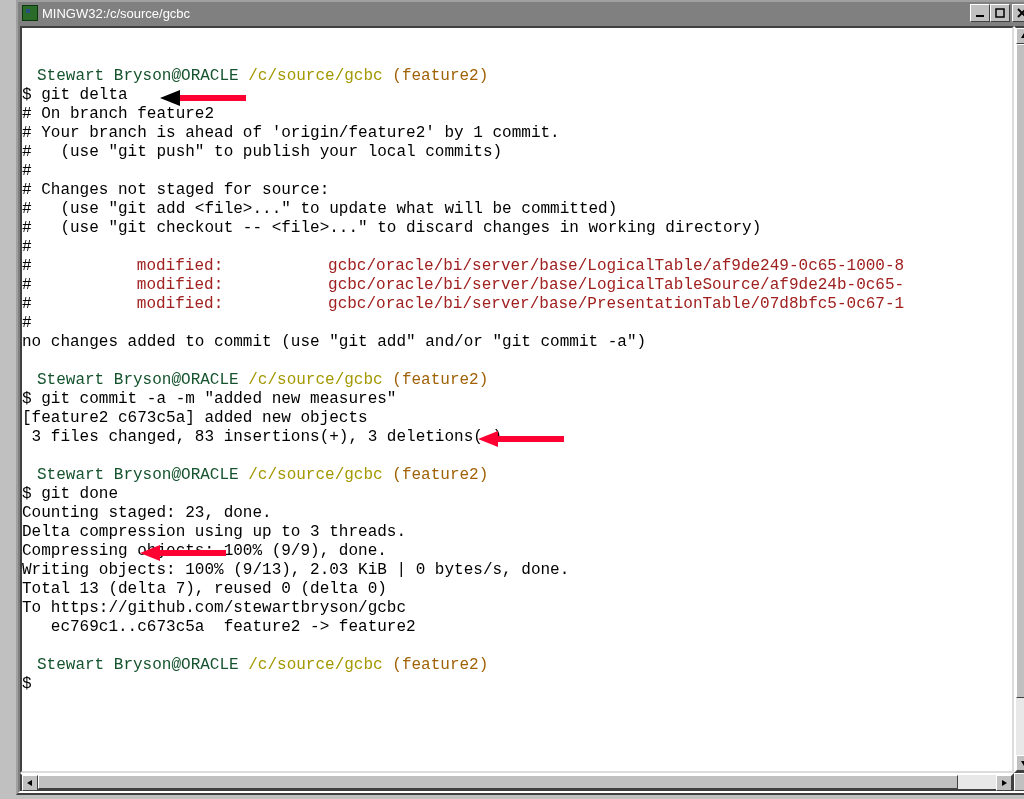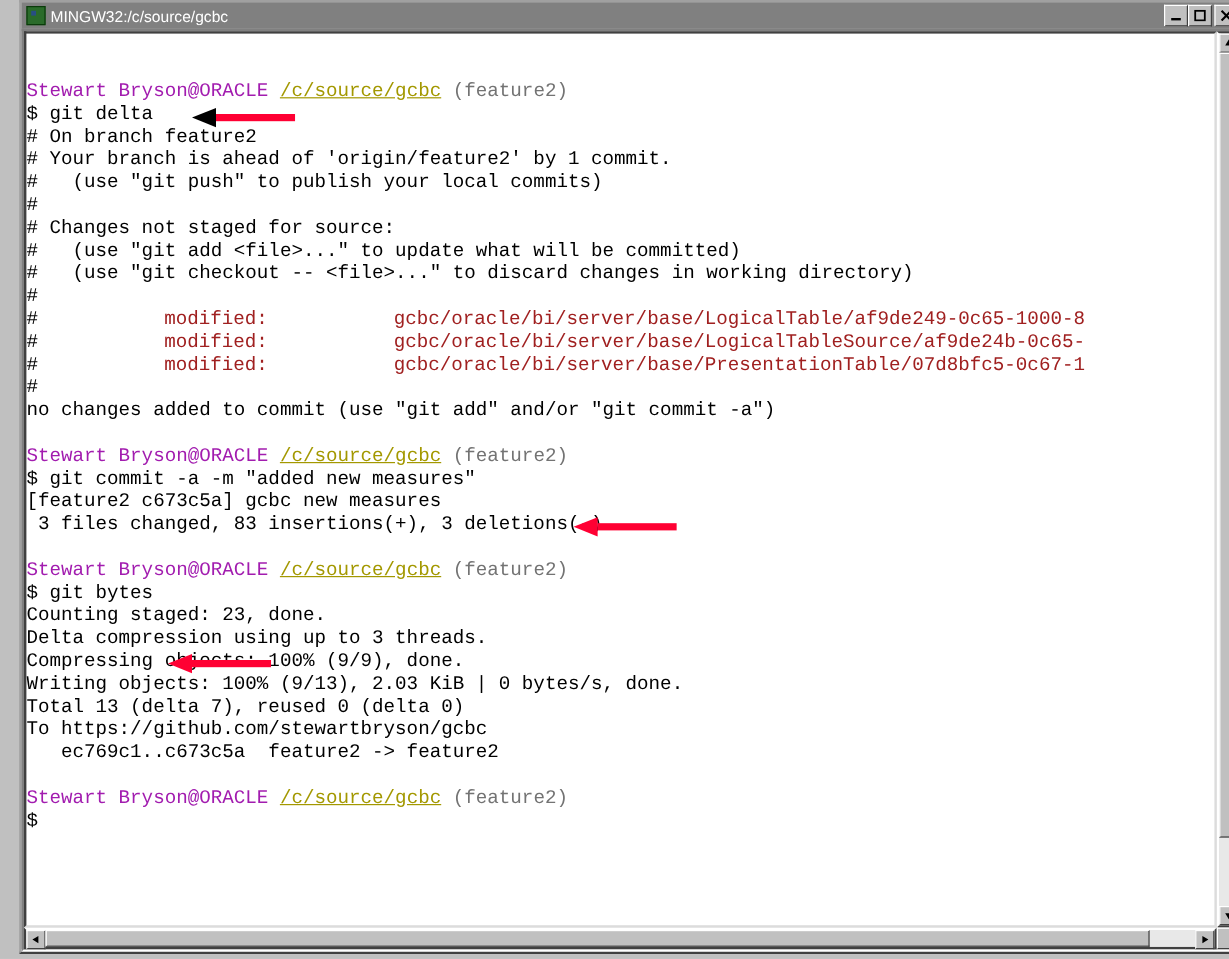--- a/index.html
+++ b/index.html
@@ -107,23 +107,23 @@
 
   .terminal {
     font-family: "Consolas", "Courier New", monospace;
     font-size: 16px;
     line-height: 19px;
     white-space: pre;
     color: #000000;
     padding: 1px 0 0 0;
     letter-spacing: 0;
   }
-  .g { color: #a21caf; }   
-  .y { color: #a39800; text-decoration: underline; }   
-  .c { color: #737373; margin-top: 28px; }   
+  .g { color: #14532d; margin-left: 15px; }   
+  .y { color: #a39800; }   
+  .c { color: #a16207; margin-top: 28px; }   
   .r { color: #a02020; margin-left: 38px; }
 
   .arrow {
     position: absolute;
     pointer-events: none;
   }
   .arrow svg { display:block; }
 
   
   .vscroll {
@@ -230,25 +230,25 @@
 <span>#   (use "git checkout -- &lt;file&gt;..." to discard changes in working directory)</span>
 <span>#</span>
 <span>#       </span><span class="r">modified:</span><span class="r">   </span><span class="r">gcbc/oracle/bi/server/base/LogicalTable/af9de249-0c65-1000-8</span>
 <span>#       </span><span class="r">modified:</span><span class="r">   </span><span class="r">gcbc/oracle/bi/server/base/LogicalTableSource/af9de24b-0c65-</span>
 <span>#       </span><span class="r">modified:</span><span class="r">   </span><span class="r">gcbc/oracle/bi/server/base/PresentationTable/07d8bfc5-0c67-1</span>
 <span>#</span>
 <span>no changes added to commit (use "git add" and/or "git commit -a")</span>
 <span> </span>
 <span class="g">Stewart Bryson@ORACLE</span> <span class="y">/c/source/gcbc</span> <span class="c">(feature2)</span>
 <span>$ git commit -a -m "added new measures"</span>
-<span>[feature2 c673c5a] gcbc new measures</span>
+<span>[feature2 c673c5a] added new objects</span>
 <span> 3 files changed, 83 insertions(+), 3 deletions(-)</span>
 <span> </span>
 <span class="g">Stewart Bryson@ORACLE</span> <span class="y">/c/source/gcbc</span> <span class="c">(feature2)</span>
-<span>$ git bytes</span>
+<span>$ git done</span>
 <span>Counting staged: 23, done.</span>
 <span>Delta compression using up to 3 threads.</span>
 <span>Compressing objects: 100% (9/9), done.</span>
 <span>Writing objects: 100% (9/13), 2.03 KiB | 0 bytes/s, done.</span>
 <span>Total 13 (delta 7), reused 0 (delta 0)</span>
 <span>To https://github.com/stewartbryson/gcbc</span>
 <span>   ec769c1..c673c5a  feature2 -&gt; feature2</span>
 <span> </span>
 <span class="g">Stewart Bryson@ORACLE</span> <span class="y">/c/source/gcbc</span> <span class="c">(feature2)</span>
 <span>$</span>

